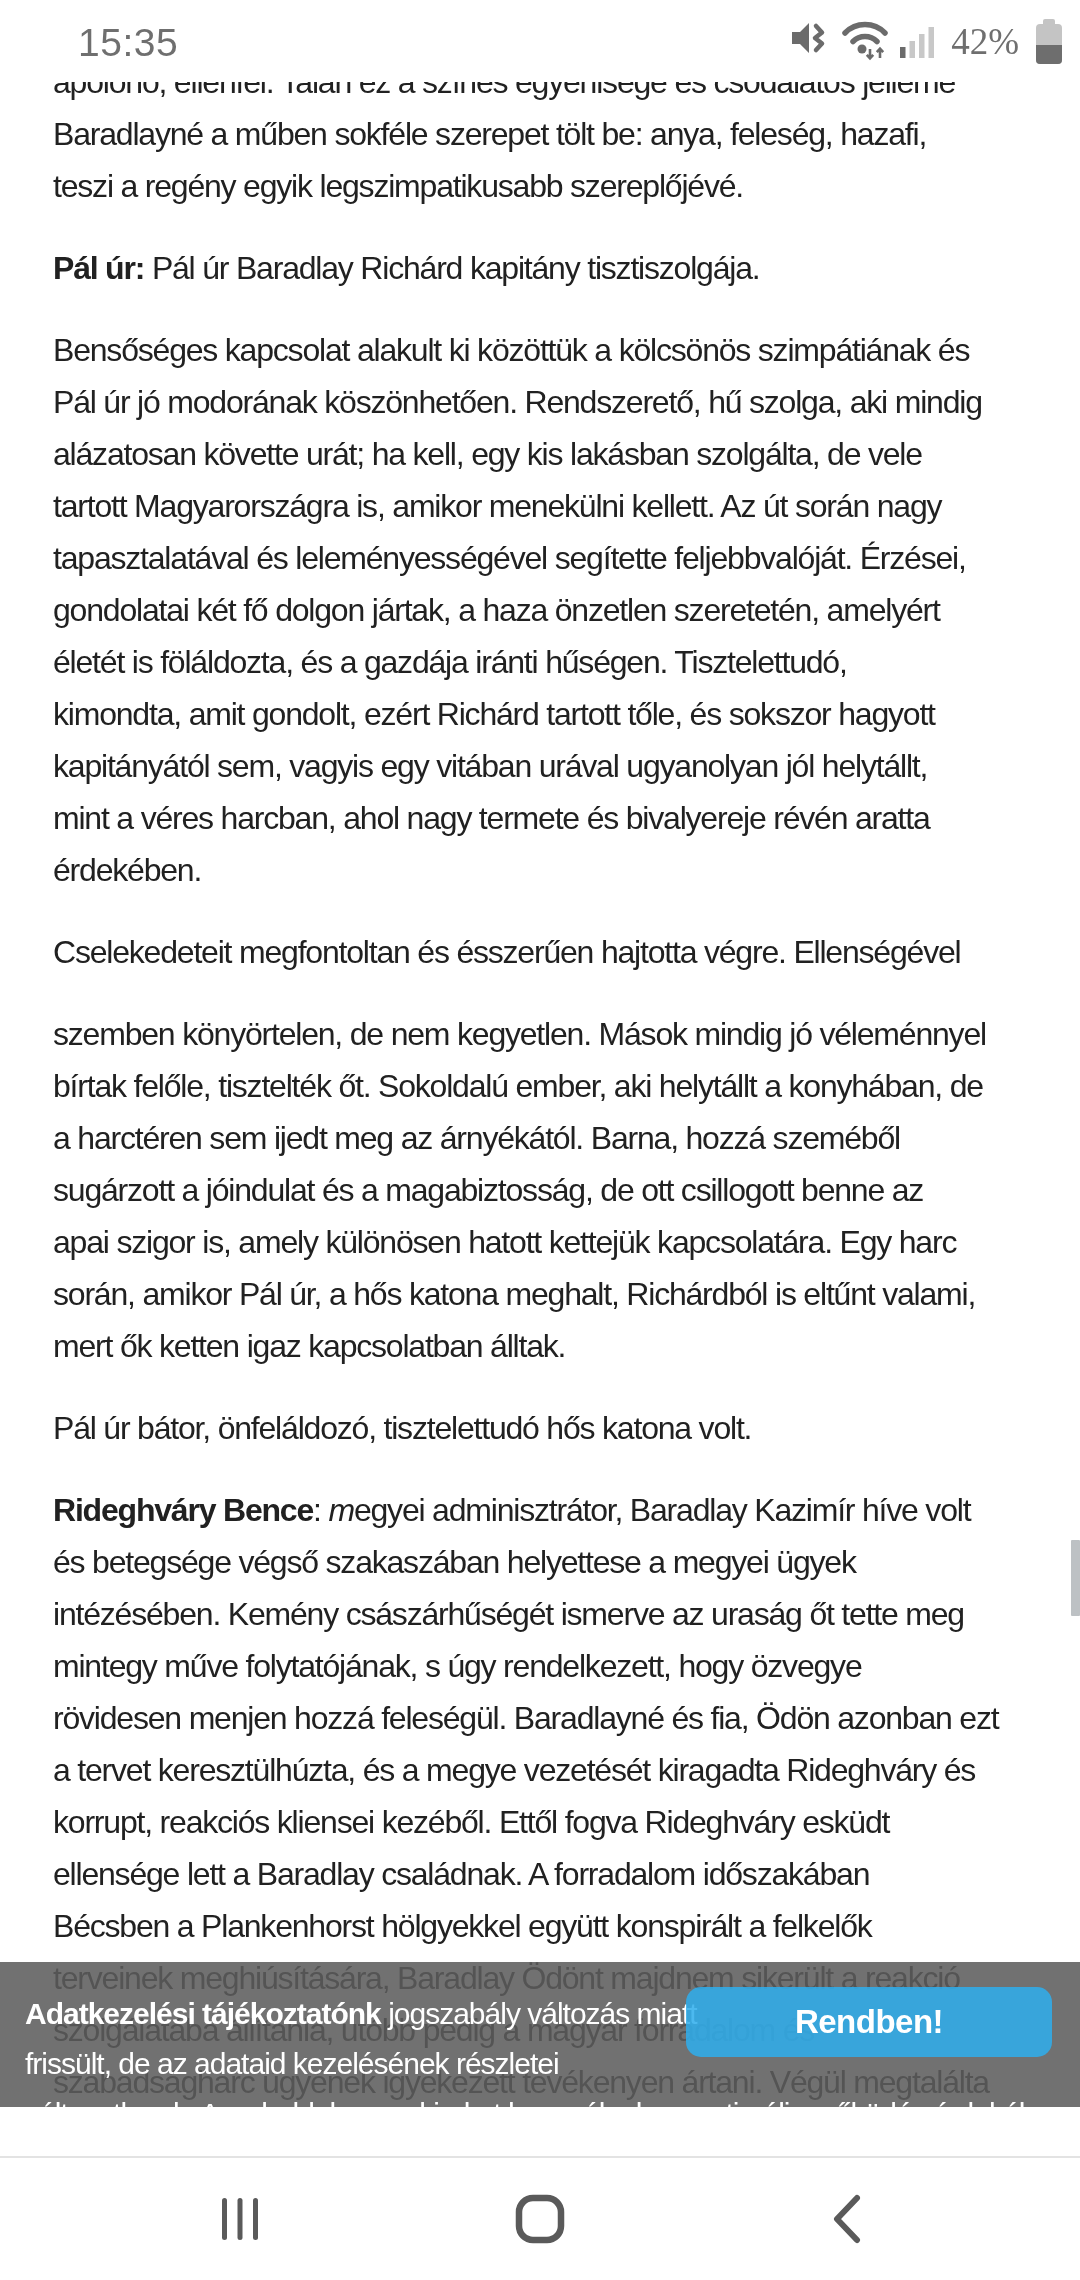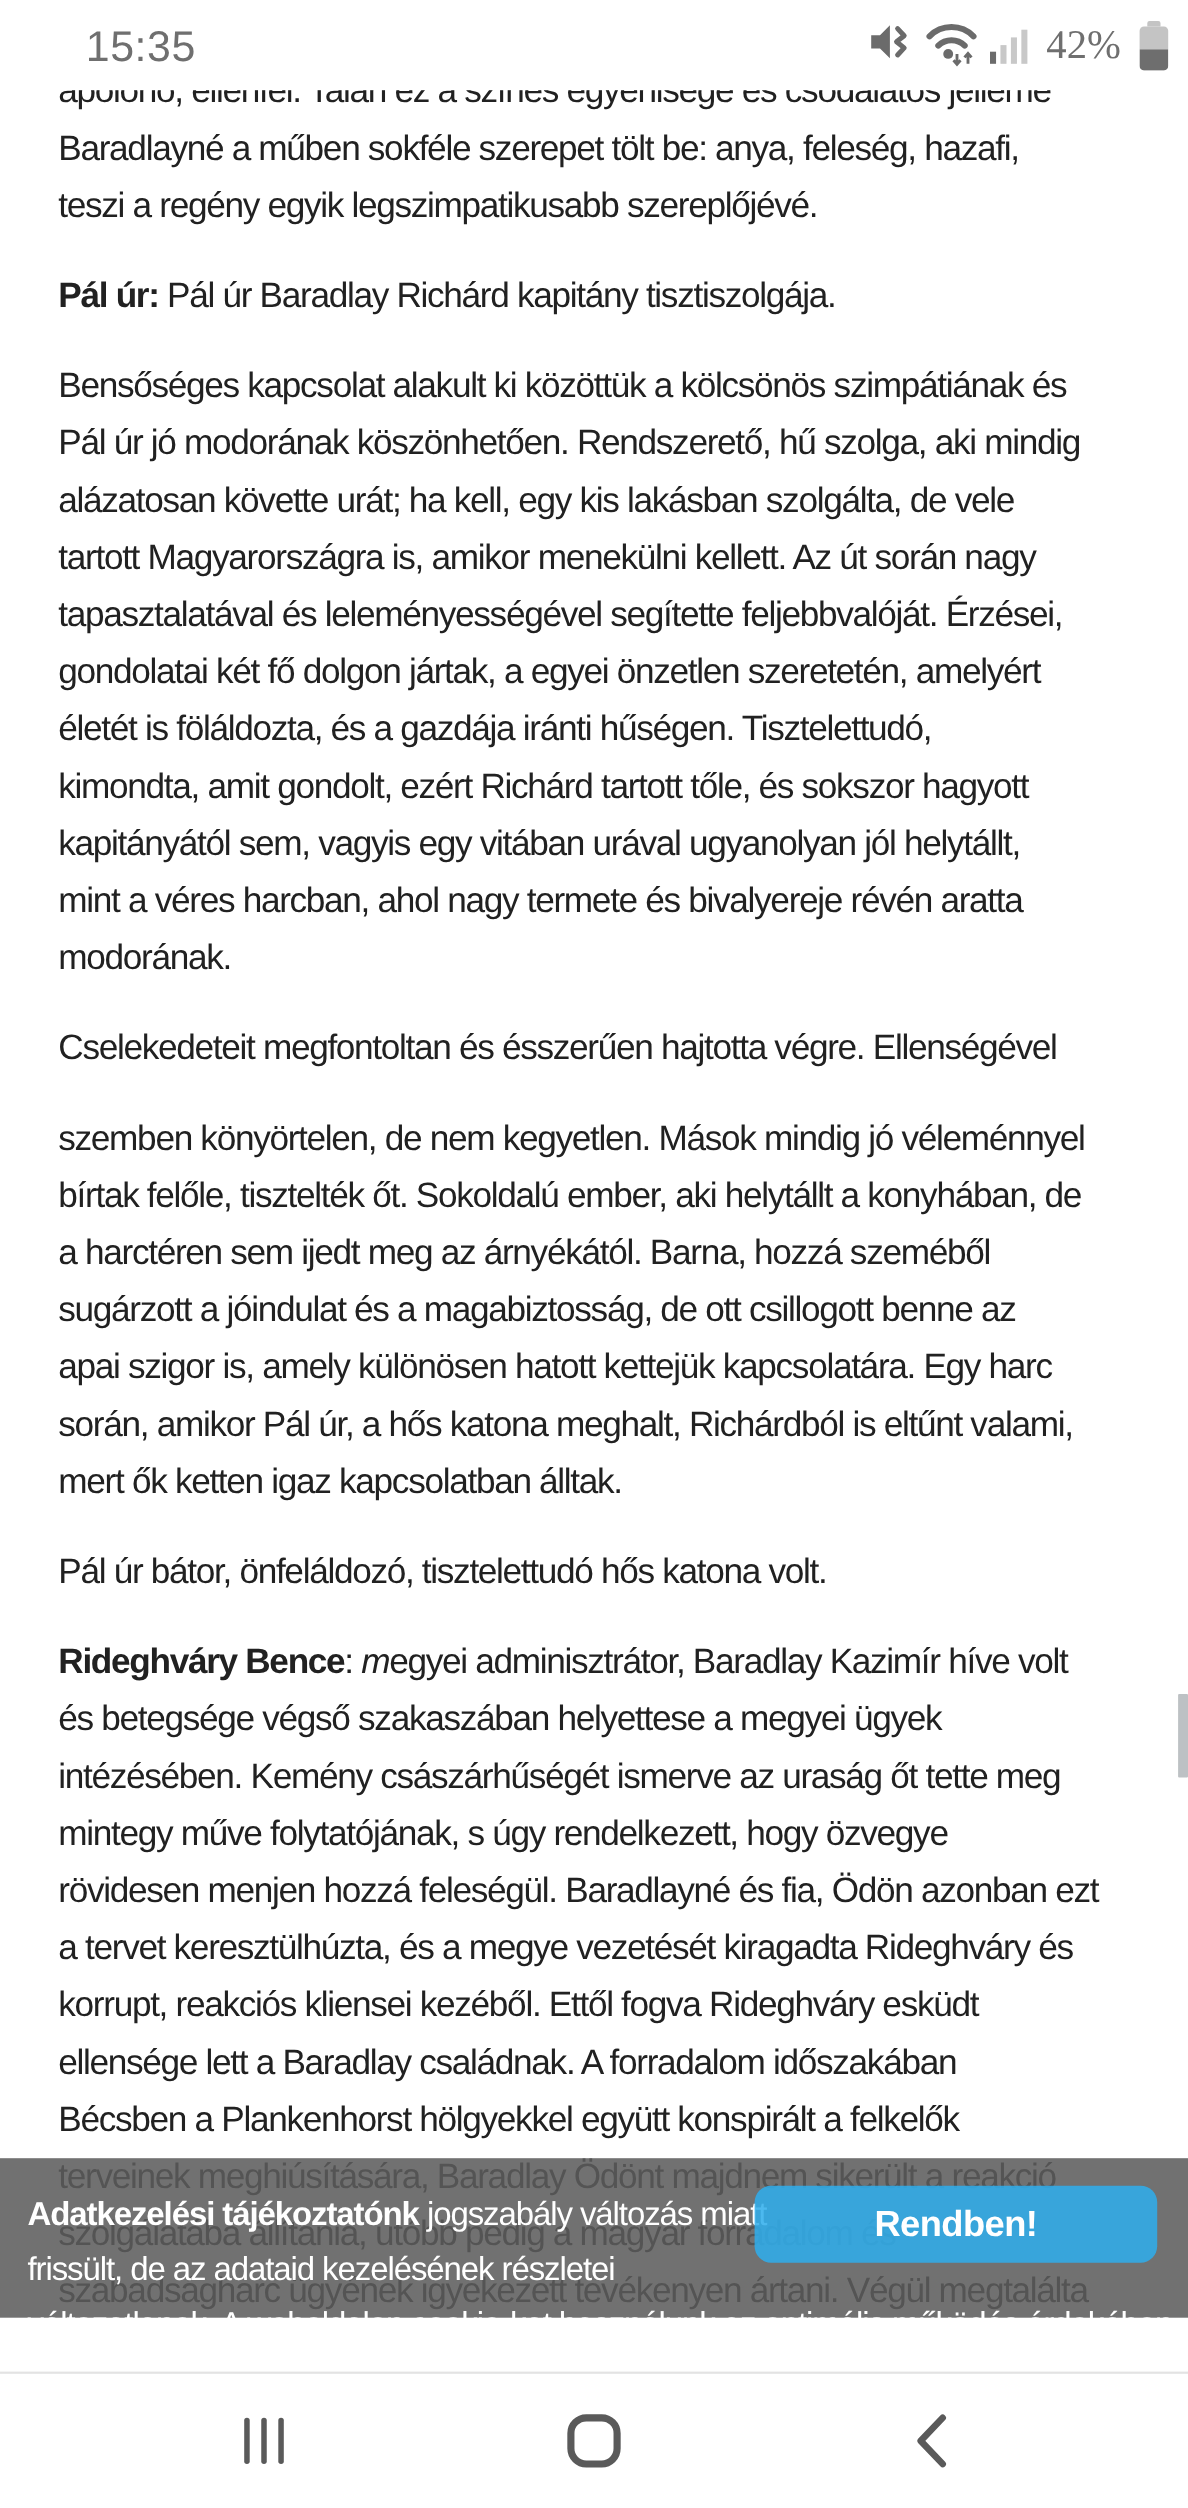--- a/index.html
+++ b/index.html
@@ -80,26 +80,26 @@
       </div>
       <div class="para">
         <div class="tline"><span class="b">Pál úr:</span><span> Pál úr Baradlay Richárd kapitány tisztiszolgája.</span></div>
       </div>
       <div class="para">
         <div class="tline"><span>Bensőséges kapcsolat alakult ki közöttük a kölcsönös szimpátiának és</span></div>
         <div class="tline"><span>Pál úr jó modorának köszönhetően. Rendszerető, hű szolga, aki mindig</span></div>
         <div class="tline"><span>alázatosan követte urát; ha kell, egy kis lakásban szolgálta, de vele</span></div>
         <div class="tline"><span>tartott Magyarországra is, amikor menekülni kellett. Az út során nagy</span></div>
         <div class="tline"><span>tapasztalatával és leleményességével segítette feljebbvalóját. Érzései,</span></div>
-        <div class="tline"><span>gondolatai két fő dolgon jártak, a egyei önzetlen szeretetén, amelyért</span></div>
+        <div class="tline"><span>gondolatai két fő dolgon jártak, a haza önzetlen szeretetén, amelyért</span></div>
         <div class="tline"><span>életét is föláldozta, és a gazdája iránti hűségen. Tisztelettudó,</span></div>
         <div class="tline"><span>kimondta, amit gondolt, ezért Richárd tartott tőle, és sokszor hagyott</span></div>
         <div class="tline"><span>kapitányától sem, vagyis egy vitában urával ugyanolyan jól helytállt,</span></div>
         <div class="tline"><span>mint a véres harcban, ahol nagy termete és bivalyereje révén aratta</span></div>
-        <div class="tline"><span>modorának.</span></div>
+        <div class="tline"><span>érdekében.</span></div>
       </div>
       <div class="para">
         <div class="tline"><span>Cselekedeteit megfontoltan és ésszerűen hajtotta végre. Ellenségével</span></div>
       </div>
       <div class="para">
         <div class="tline"><span>szemben könyörtelen, de nem kegyetlen. Mások mindig jó véleménnyel</span></div>
         <div class="tline"><span>bírtak felőle, tisztelték őt. Sokoldalú ember, aki helytállt a konyhában, de</span></div>
         <div class="tline"><span>a harctéren sem ijedt meg az árnyékától. Barna, hozzá szeméből</span></div>
         <div class="tline"><span>sugárzott a jóindulat és a magabiztosság, de ott csillogott benne az</span></div>
         <div class="tline"><span>apai szigor is, amely különösen hatott kettejük kapcsolatára. Egy harc</span></div>

